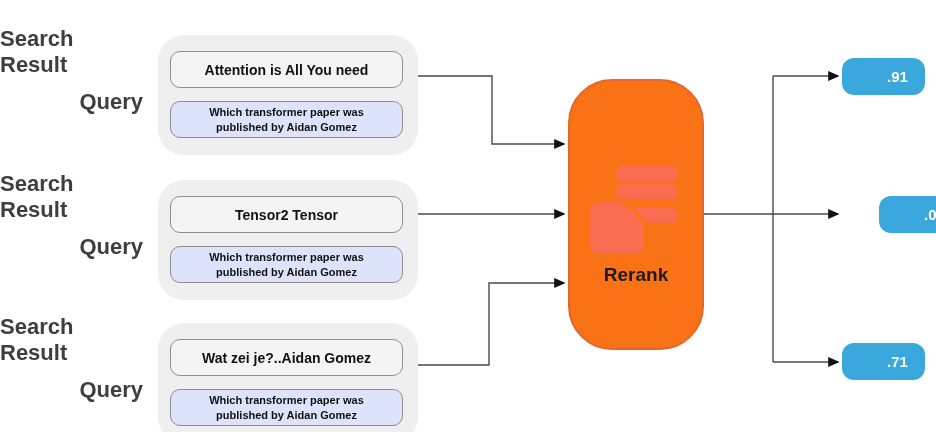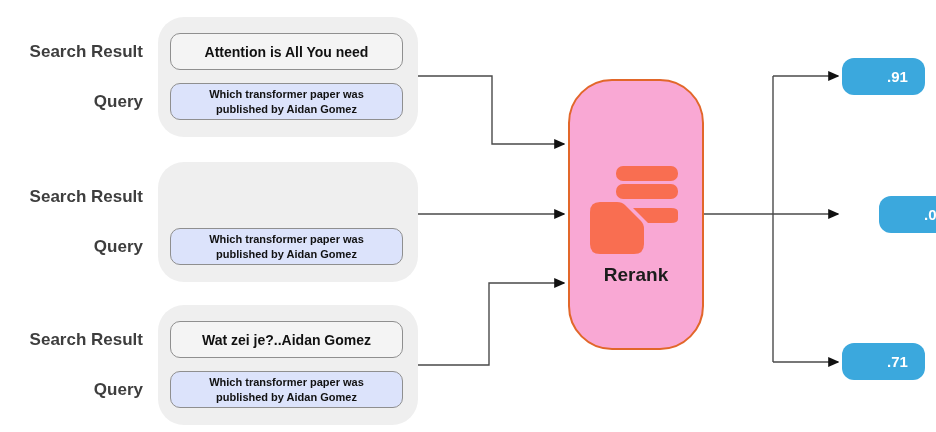--- a/index.html
+++ b/index.html
@@ -4,44 +4,44 @@
 <style>
   html,body{margin:0;padding:0;background:#ffffff;}
   .canvas{
     position:relative;width:936px;height:432px;background:#ffffff;overflow:hidden;
     font-family:"Liberation Sans",sans-serif;
   }
   
   .side-label{
     position:absolute;left:0;width:143px;height:37px;
     display:flex;align-items:center;justify-content:flex-end;
-    font-size:17px;font-weight:600;color:#3e3e3e;
+    font-size:22px;font-weight:600;color:#3e3e3e;
   }
   
   .group{
     position:absolute;left:158px;width:260px;height:120px;
-    background:#efefef;border-radius:26px;
+    background:#efefef;border-radius:26px;margin-top:18px;
   }
   .result-box{
     position:absolute;left:12px;top:16px;width:233px;height:37px;
     background:#f4f4f4;border:1px solid #8f8f8f;border-radius:10px;
     display:flex;align-items:center;justify-content:center;
     font-size:14px;font-weight:700;color:#111;box-sizing:border-box;
   }
   .query-box{
     position:absolute;left:12px;top:66px;width:233px;height:37px;
     background:#dce3fb;border:1px solid #8f8f8f;border-radius:10px;
     display:flex;align-items:center;justify-content:center;text-align:center;
     font-size:11px;font-weight:700;color:#111;line-height:1.35;
     padding:4px 14px;box-sizing:border-box;
   }
   
   .rerank-node{
     position:absolute;left:568px;top:79px;width:136px;height:271px;
-    background:#f9a8d4;border:2.5px solid #e2672a;border-radius:44px;
+    background:#f97316;border:2.5px solid #e2672a;border-radius:44px;
     box-sizing:border-box;
   }
   .rerank-icon{position:absolute;left:17px;top:78px;width:100px;height:100px;}
   .rerank-label{
     position:absolute;left:0;top:183px;width:100%;text-align:center;
     font-size:19px;font-weight:700;color:#1c1c1c;
   }
   
   .score-badge{
     position:absolute;left:842px;width:55px;height:37px;
@@ -74,20 +74,21 @@
   <div class="side-label" style="top:33px;">Search Result</div>
   <div class="side-label" style="top:83px;">Query</div>
   <div class="group" style="top:17px;">
     <div class="result-box">Attention is All You need</div>
     <div class="query-box">Which transformer paper was published by Aidan Gomez</div>
   </div>
 
   <div class="side-label" style="top:178px;">Search Result</div>
   <div class="side-label" style="top:228px;">Query</div>
   <div class="group" style="top:162px;">
+    <div class="result-box">Tensor2 Tensor</div>
     <div class="query-box">Which transformer paper was published by Aidan Gomez</div>
   </div>
 
   <div class="side-label" style="top:321px;">Search Result</div>
   <div class="side-label" style="top:371px;">Query</div>
   <div class="group" style="top:305px;">
     <div class="result-box">Wat zei je?..Aidan Gomez</div>
     <div class="query-box">Which transformer paper was published by Aidan Gomez</div>
   </div>
 

